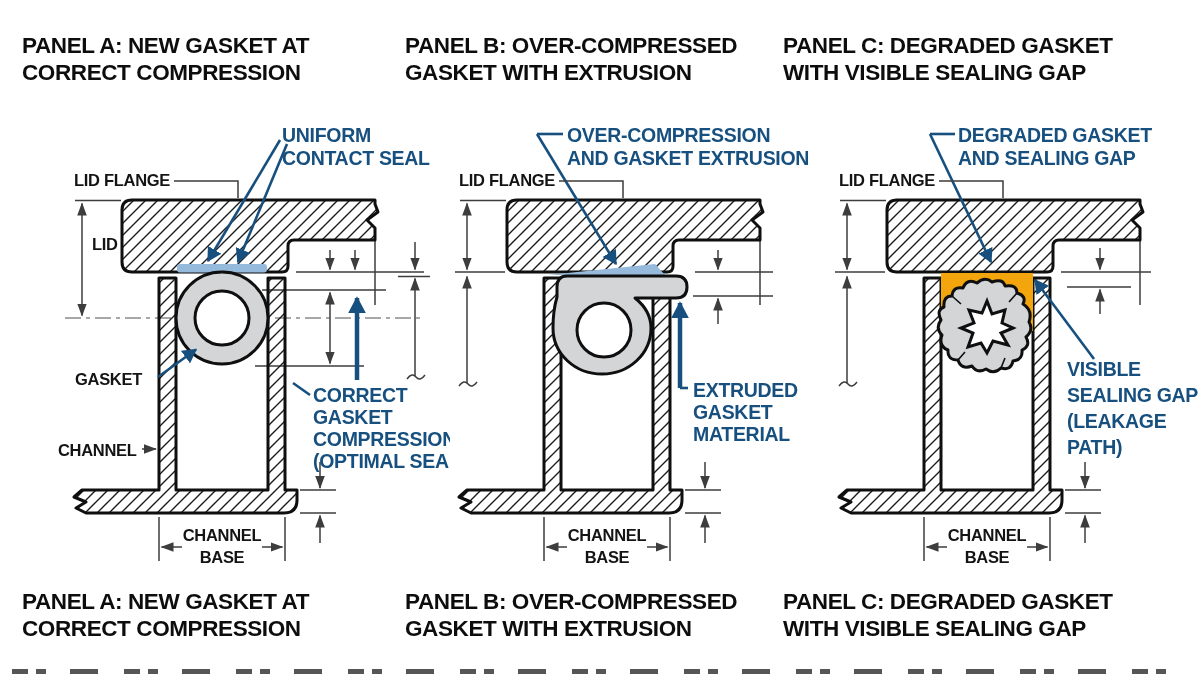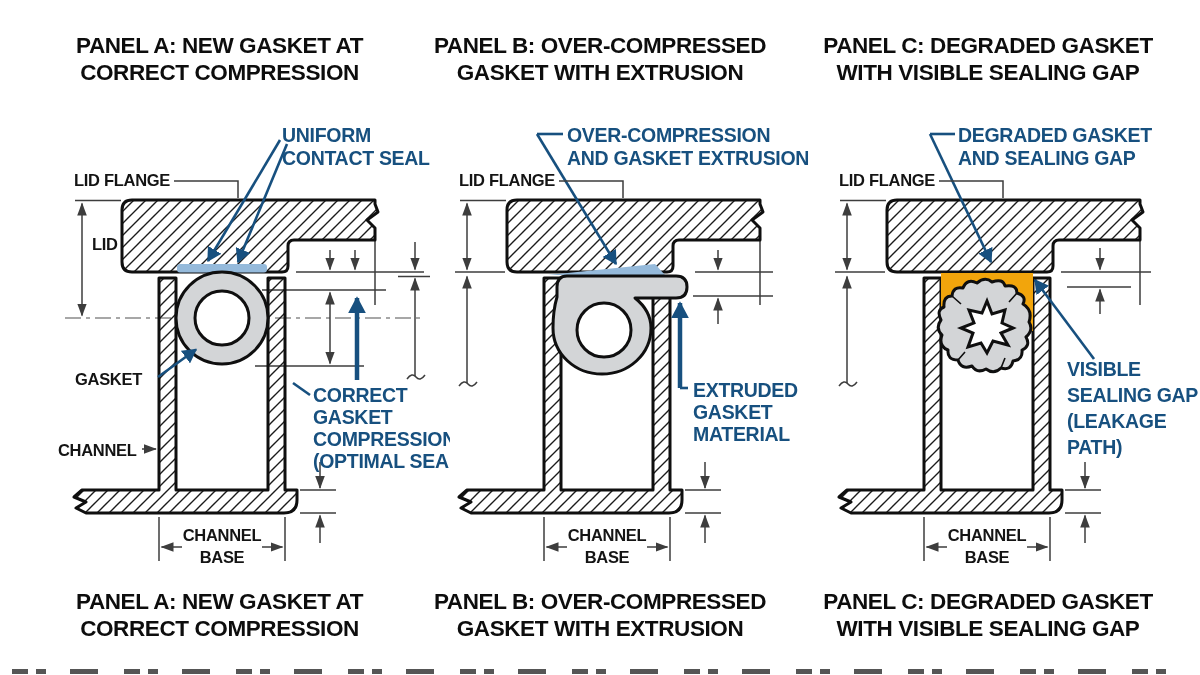--- a/index.html
+++ b/index.html
@@ -1,18 +1,18 @@
 <!DOCTYPE html>
 <html><head>
 <meta charset="utf-8">
 <style>
   html,body{margin:0;padding:0;background:#e8e8e8;}
   .stage{position:relative;width:1200px;height:675px;background:#ffffff;overflow:hidden;
          font-family:"Liberation Sans",sans-serif;}
-  .ptitle,.pcaption{position:absolute;text-align:center;
+  .ptitle,.pcaption{position:absolute;text-align:left;
          font:bold 22.5px/27px "Liberation Sans",sans-serif;color:#0d0d0d;letter-spacing:-0.4px;}
   .panel-svg{position:absolute;top:100px;}
   
   .outline{fill:url(#hatch);stroke:#0f0f0f;stroke-width:3;stroke-linejoin:round;}
   .solid-gray{fill:#d3d5d7;stroke:#0f0f0f;stroke-width:3;stroke-linejoin:round;}
   .hole{fill:#ffffff;stroke:#0f0f0f;stroke-width:3;}
   .dim{stroke:#3d3d3d;stroke-width:1.5;fill:none;}
   .dimm{stroke:#3d3d3d;stroke-width:1.5;fill:none;marker-end:url(#ah);}
   .crack{stroke:#0f0f0f;stroke-width:1.6;fill:none;}
   .lbl{font:bold 16.5px "Liberation Sans",sans-serif;fill:#141414;letter-spacing:-0.3px;}

